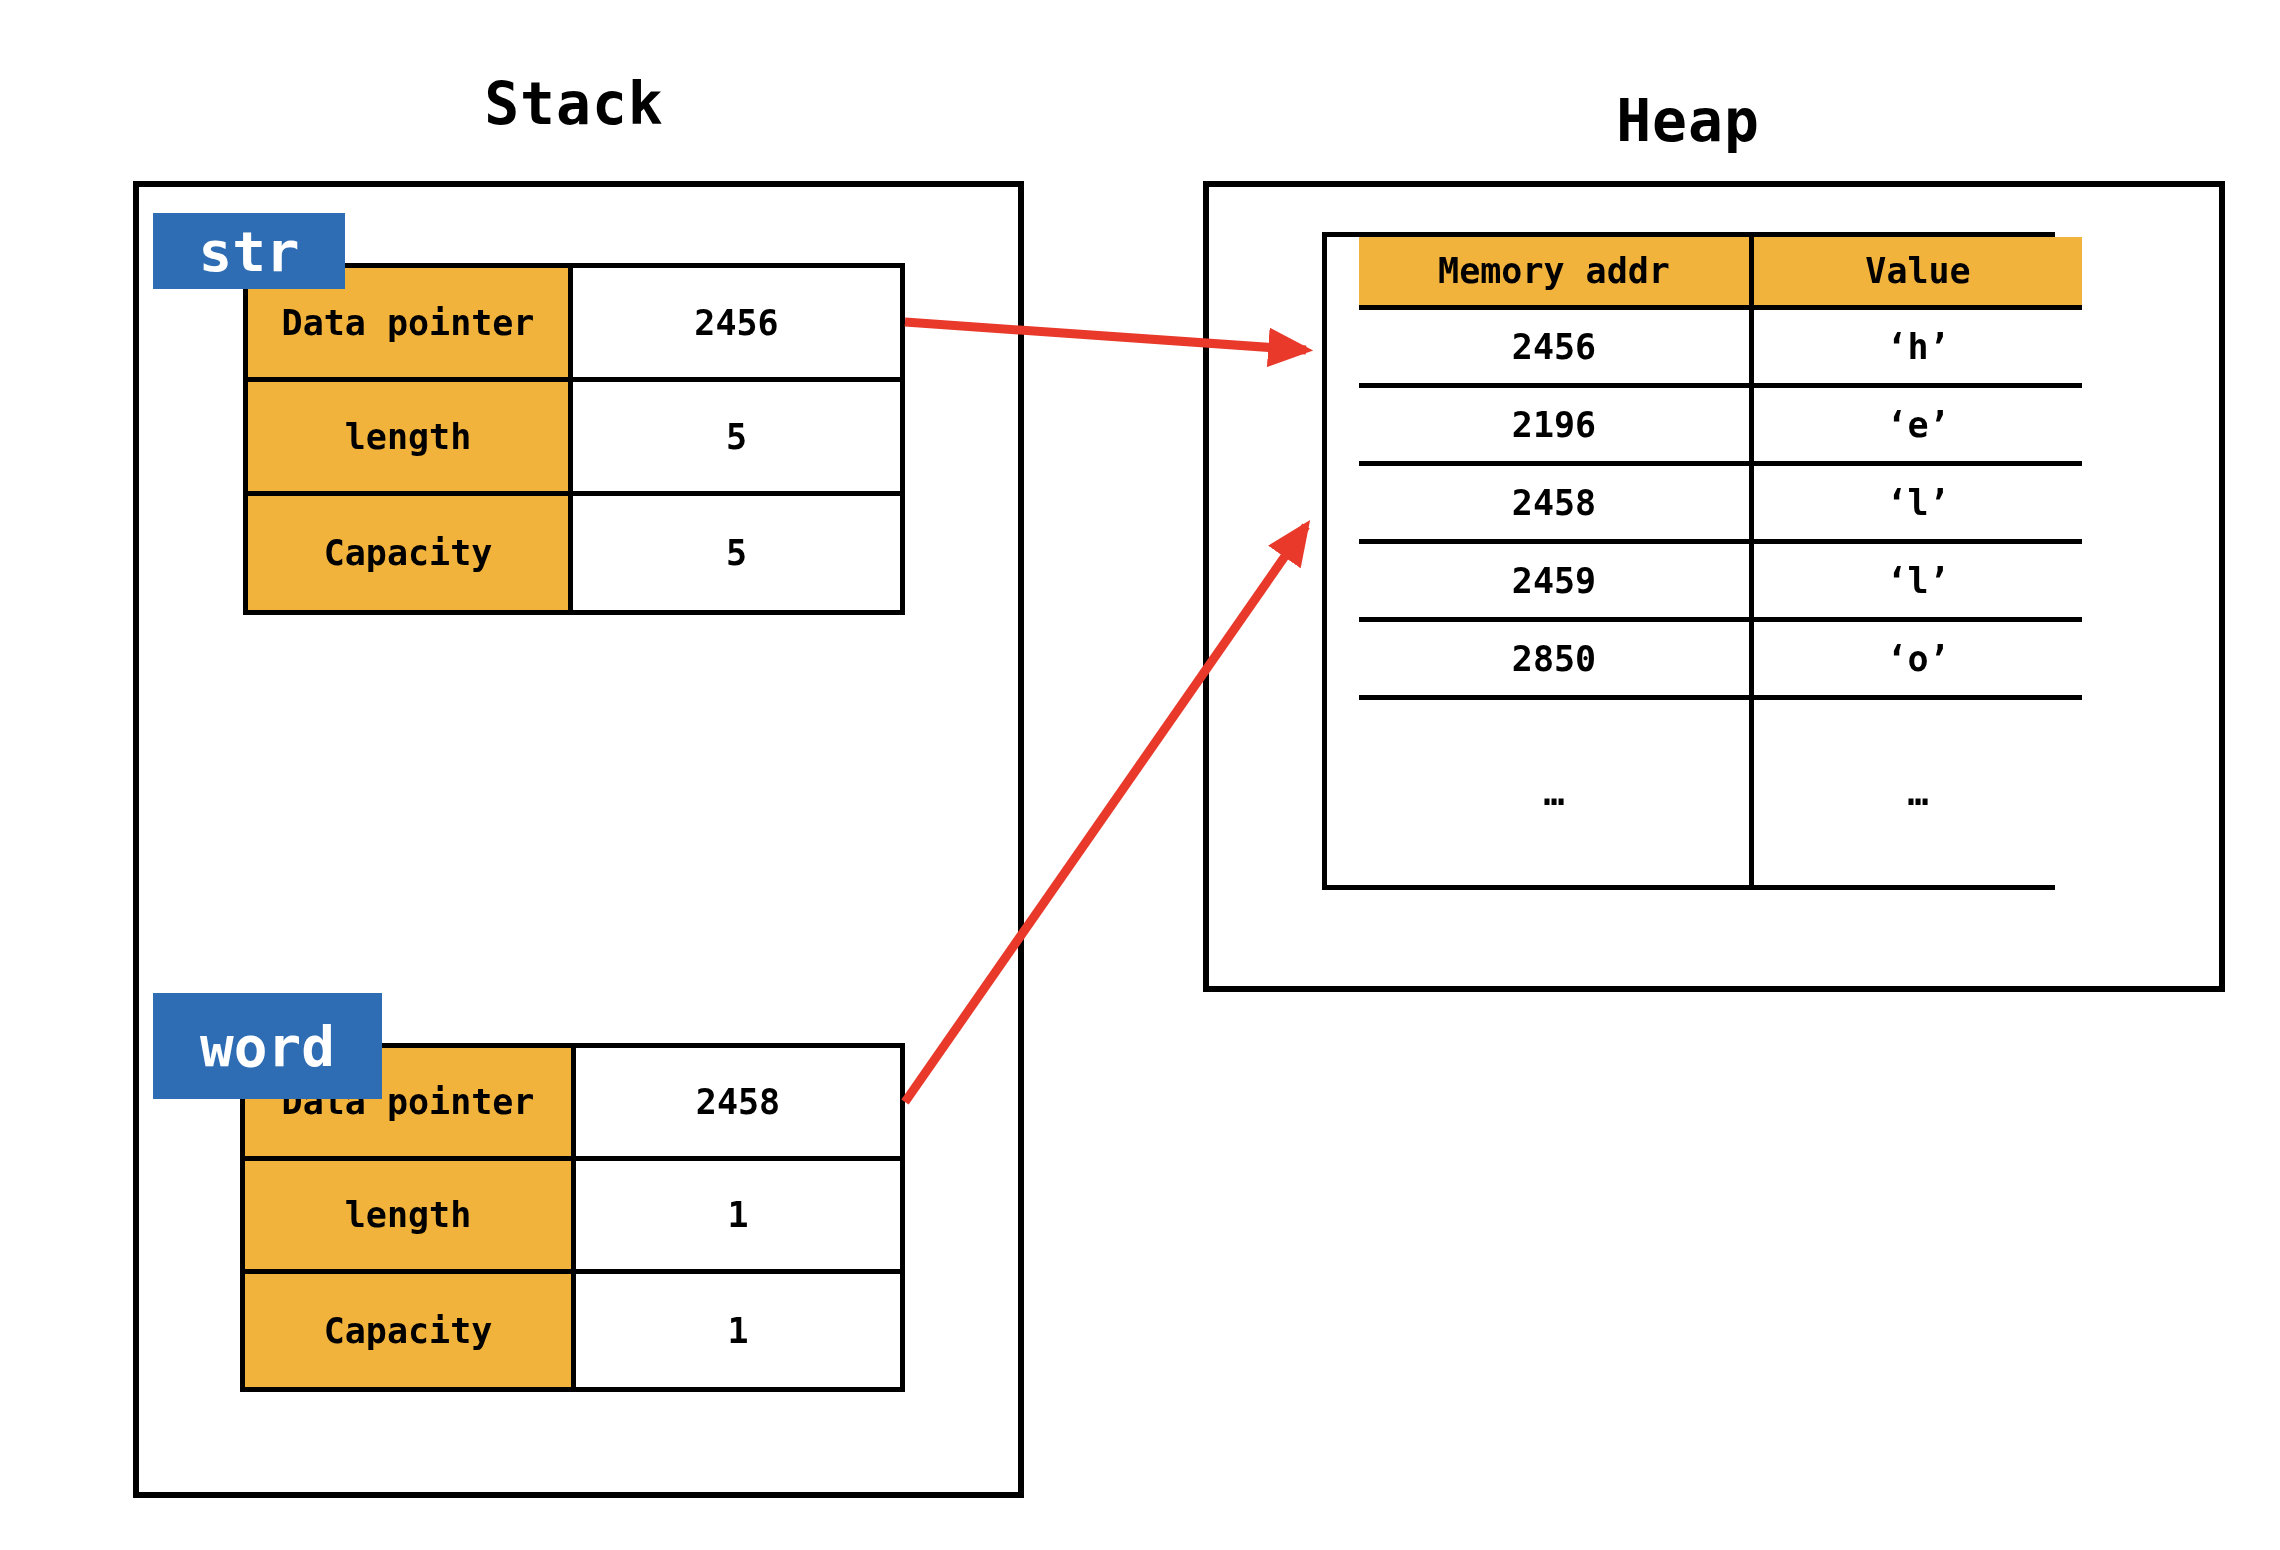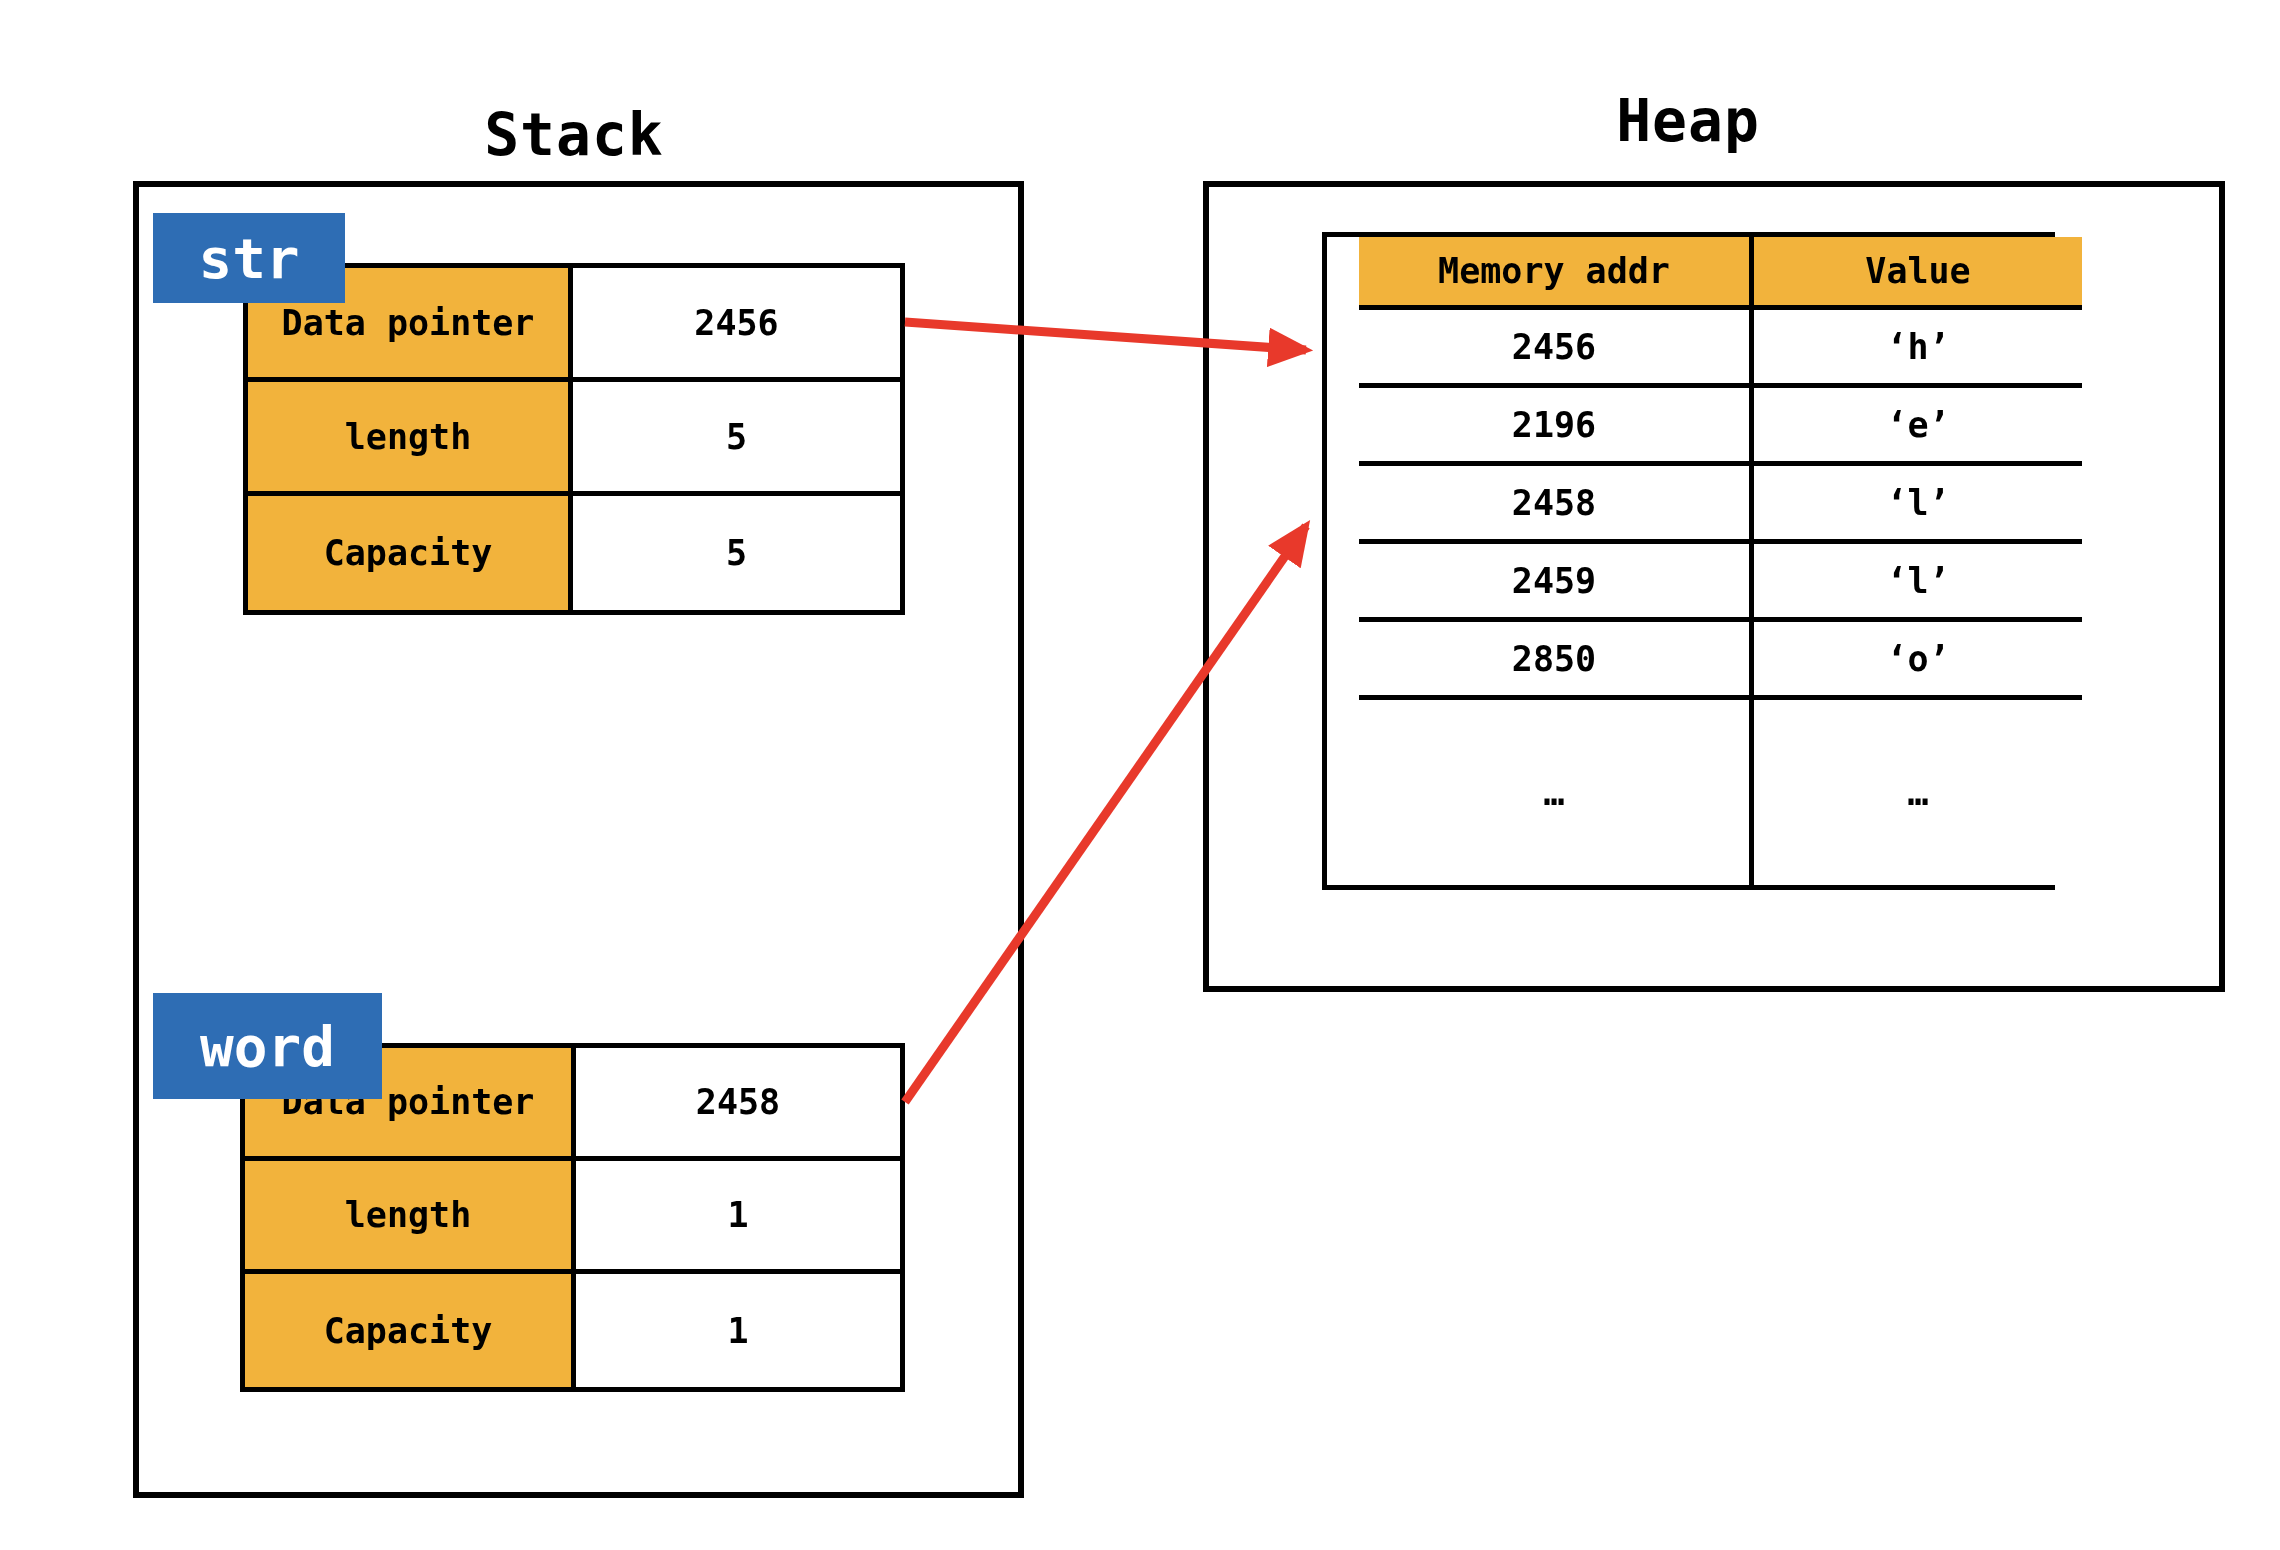--- a/index.html
+++ b/index.html
@@ -19,21 +19,21 @@
 
   .section-title {
     position: absolute;
     width: 500px;
     text-align: center;
     font-size: 58px;
     line-height: 62px;
     letter-spacing: 1px;
     color: #000000;
   }
-  #stack-title { left: 324px; top: 104px; }
+  #stack-title { left: 324px; top: 73px; }
   #heap-title  { left: 1438px; top: 90px; }
 
   .region-box {
     position: absolute;
     border: 6px solid #000000;
     box-sizing: border-box;
     background: #ffffff;
   }
   #stack-box { left: 133px; top: 181px; width: 891px;  height: 1317px; }
   #heap-box  { left: 1203px; top: 181px; width: 1022px; height: 811px; }
@@ -41,21 +41,21 @@
   .var-label {
     position: absolute;
     background: var(--blue, #2e6db4);
     color: #ffffff;
     display: flex;
     align-items: center;
     justify-content: center;
     font-size: 56px;
     z-index: 6;
   }
-  #str-label  { left: 153px; top: 213px;  width: 192px; height: 90px; }
+  #str-label  { left: 153px; top: 213px;  width: 192px; height: 76px; }
   #word-label { left: 153px; top: 993px;  width: 229px; height: 106px; }
 
   .struct-table {
     position: absolute;
     display: grid;
     border: 5px solid #000000;
     box-sizing: border-box;
     background: #ffffff;
     z-index: 4;
   }

